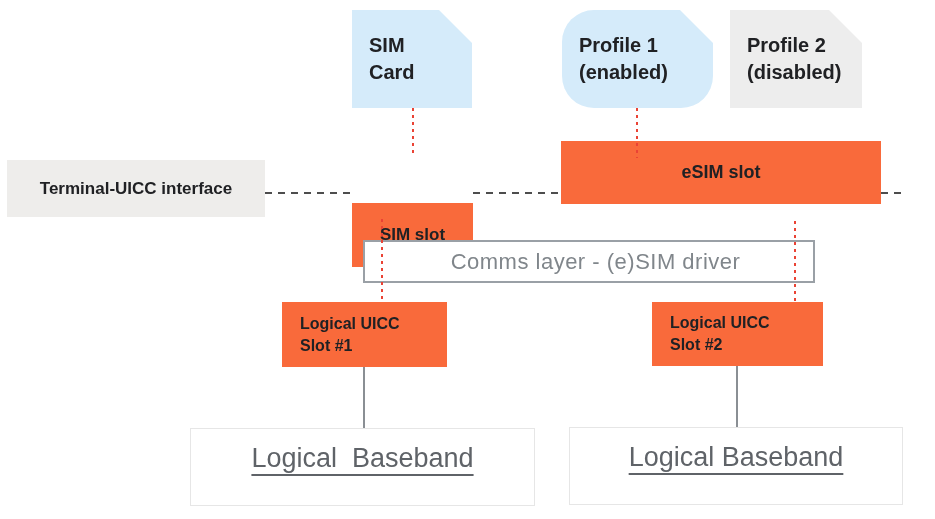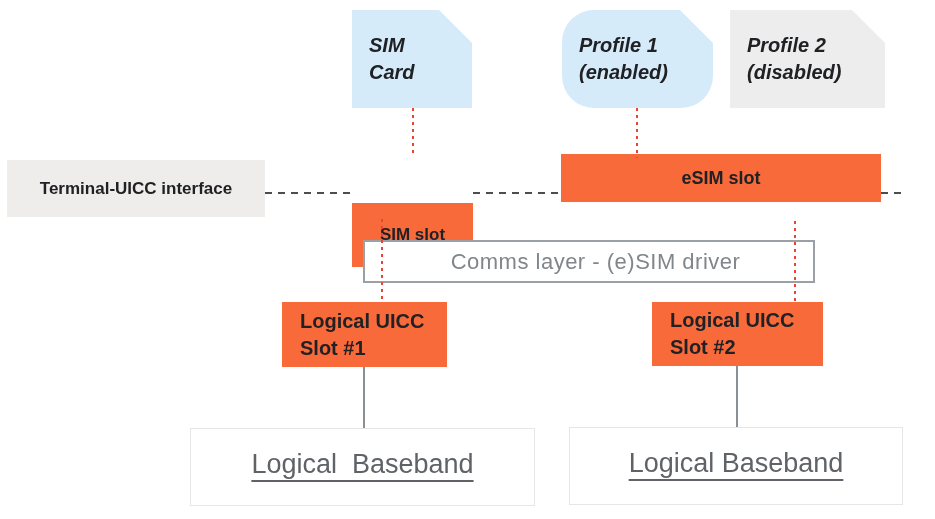--- a/index.html
+++ b/index.html
@@ -15,21 +15,20 @@
     background: #ffffff;
     overflow: hidden;
   }
   .abs { position: absolute; box-sizing: border-box; }
 
   
   .card {
     display: flex;
     align-items: center;
     clip-path: polygon(0 0, calc(100% - 33px) 0, 100% 33px, 100% 100%, 0 100%);
-    font-style: italic;
   }
   .card .lbl {
     padding-left: 17px;
     font-size: 20px;
     font-weight: bold;
     line-height: 1.35;
     color: var(--text-dark);
     white-space: pre-line;
   }
   .card.blue { background: var(--light-blue); }
@@ -72,35 +71,35 @@
     letter-spacing: 0.5px;
     color: var(--text-gray);
     z-index: 1;
   }
 
   
   .uicc {
     background: var(--orange);
     display: flex;
     align-items: center;
-    font-size: 20px;
+    font-size: 16px;
     font-weight: bold;
     line-height: 1.35;
     color: var(--text-dark);
   }
   .uicc .lbl { padding-left: 18px; white-space: pre-line; }
 
   
   .baseband {
     background: #ffffff;
     border: 1px solid var(--baseband-border);
     display: flex;
     align-items: flex-start;
     justify-content: center;
-    padding-top: 20px;
+    padding-top: 14px;
     font-size: 27px;
     color: var(--baseband-text);
   }
   .baseband .lbl {
     white-space: pre-wrap;
     text-decoration: underline;
     text-decoration-thickness: 2px;
     text-underline-offset: 7px;
   }
 
@@ -126,41 +125,41 @@
   <div class="abs card blue" style="left:352px; top:10px; width:120px; height:98px;">
     <span class="lbl">SIM
 Card</span>
   </div>
 
   <div class="abs card blue" style="left:562px; top:10px; width:151px; height:98px;border-radius:32px;">
     <span class="lbl">Profile 1
 (enabled)</span>
   </div>
 
-  <div class="abs card gray" style="left:730px; top:10px; width:155px; height:98px;">
+  <div class="abs card gray" style="left:730px; top:10px; width:132px; height:98px;">
     <span class="lbl">Profile 2
 (disabled)</span>
   </div>
 
   <div class="abs vdot-red" style="left:412px; top:108px; height:47px;"></div>
   <div class="abs vdot-red" style="left:636px; top:108px; height:50px;"></div>
 
   <div class="abs terminal-box" style="left:7px; top:160px; width:258px; height:57px;">
     <span>Terminal-UICC interface</span>
   </div>
 
   <div class="abs hdash" style="left:265px; top:192px; width:87px;"></div>
 
   <div class="abs slot" style="left:352px; top:155px; width:121px; height:64px; font-size:17px;margin-top:48px;">
     <span>SIM slot</span>
   </div>
 
   <div class="abs hdash" style="left:473px; top:192px; width:88px;"></div>
 
-  <div class="abs slot" style="left:561px; top:154px; width:320px; height:48px; font-size:18px;">
+  <div class="abs slot" style="left:561px; top:141px; width:320px; height:63px; font-size:18px;">
     <span>eSIM slot</span>
   </div>
 
   <div class="abs hdash" style="left:881px; top:192px; width:25px;"></div>
 
   <div class="abs comms-box" style="left:363px; top:240px; width:452px; height:43px;padding-left:13px;">
     <span>Comms layer - (e)SIM driver</span>
   </div>
 
   <div class="abs vdot-red" style="left:381px; top:219px; height:83px;"></div>

